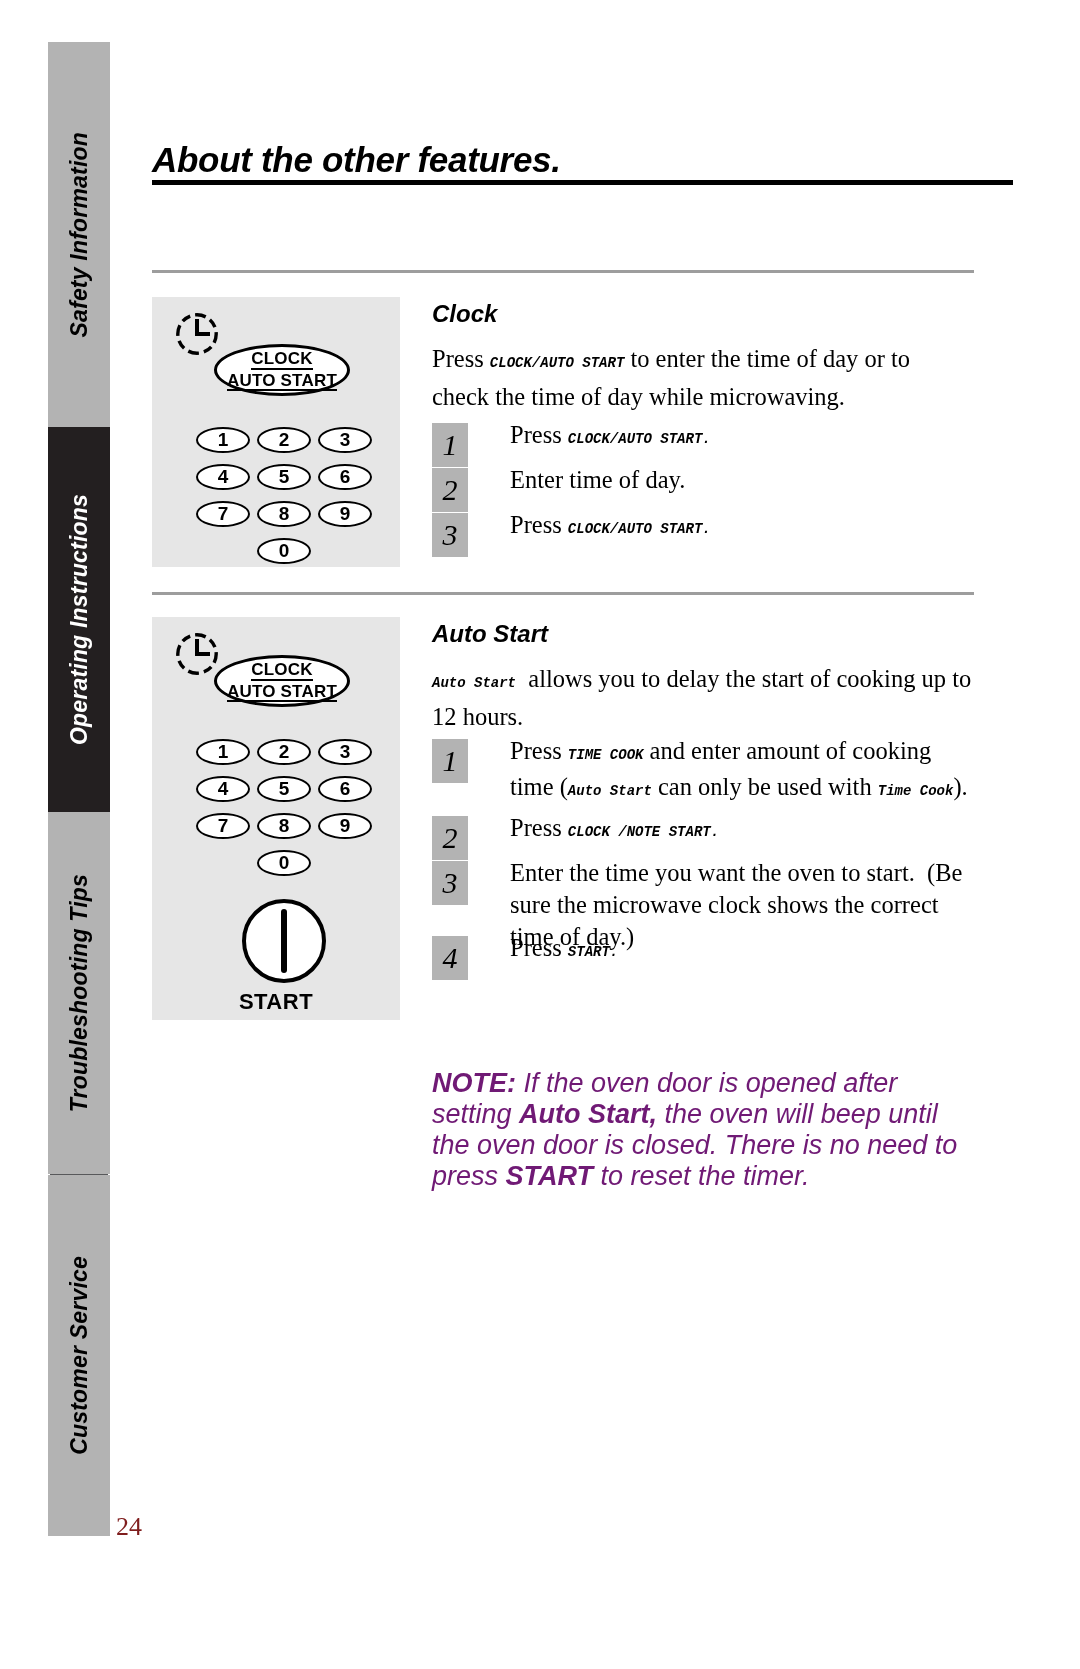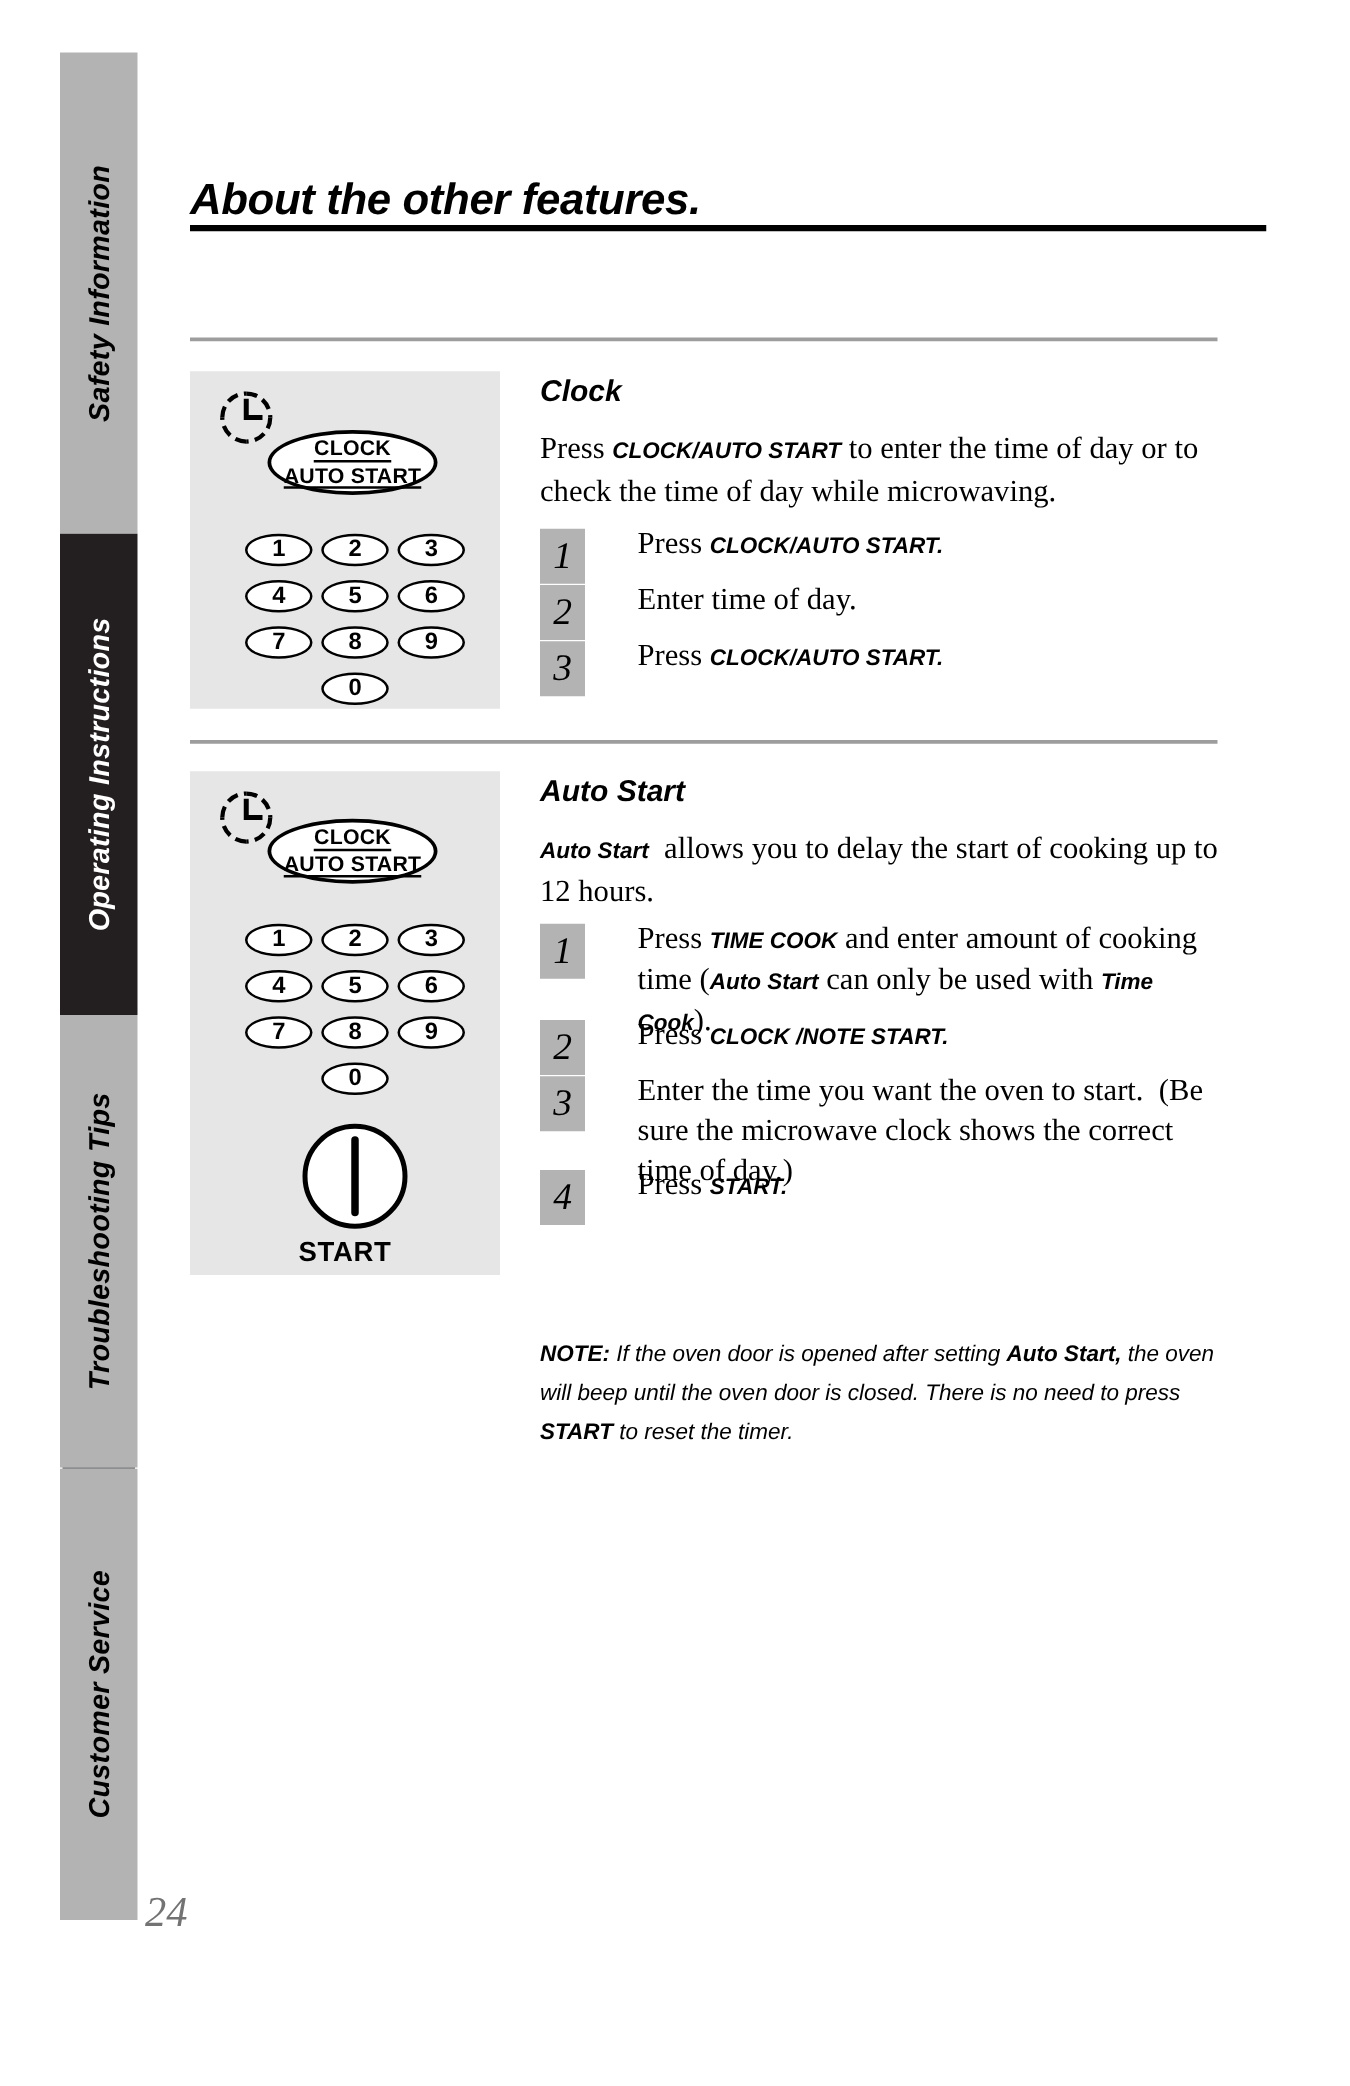--- a/index.html
+++ b/index.html
@@ -184,32 +184,32 @@
   }
   .body-p {
     position: absolute;
     font-family: "Liberation Serif", serif;
     font-size: 24.5px;
     line-height: 33px;
     color: #000;
   }
   .body-p b,
   .step-text b {
-    font-family: Liberation Sans, sans-serif;
-    font-style: italic;
-    font-weight: bold;
-    font-size: 18px;
+    font-family: Liberation Mono, monospace;
+    font-style: italic;
+    font-weight: bold;
+    font-size: 14px;
   }
   .note-p {
     position: absolute;
     font-family: "Liberation Sans", sans-serif;
     font-style: italic;
-    font-size: 18px;
+    font-size: 27px;
     line-height: 31px;
-    color: #000000;
+    color: #701a75;
   }
   .note-p b { font-weight: bold; font-style: italic; }
 
   
   .step {
     position: absolute;
     display: flex;
     align-items: flex-start;
   }
   .step-num {
@@ -233,23 +233,22 @@
     color: #000;
     padding-left: 8px;
     margin-left: 34px;
   }
 
   .page-num {
     position: absolute;
     left: 116px;
     top: 1512px;
     font-family: "Liberation Serif", serif;
-    font-style: italic;
-    font-size: 34px;
-    color: #737373;
+    font-size: 26px;
+    color: #7f1d1d;
   }
 </style>
 </head>
 <body>
 
 <div class="page">
 
   <div class="rail">
 
     <div class="rail-tab tab-gray" style="top:0px; height:385px;">

